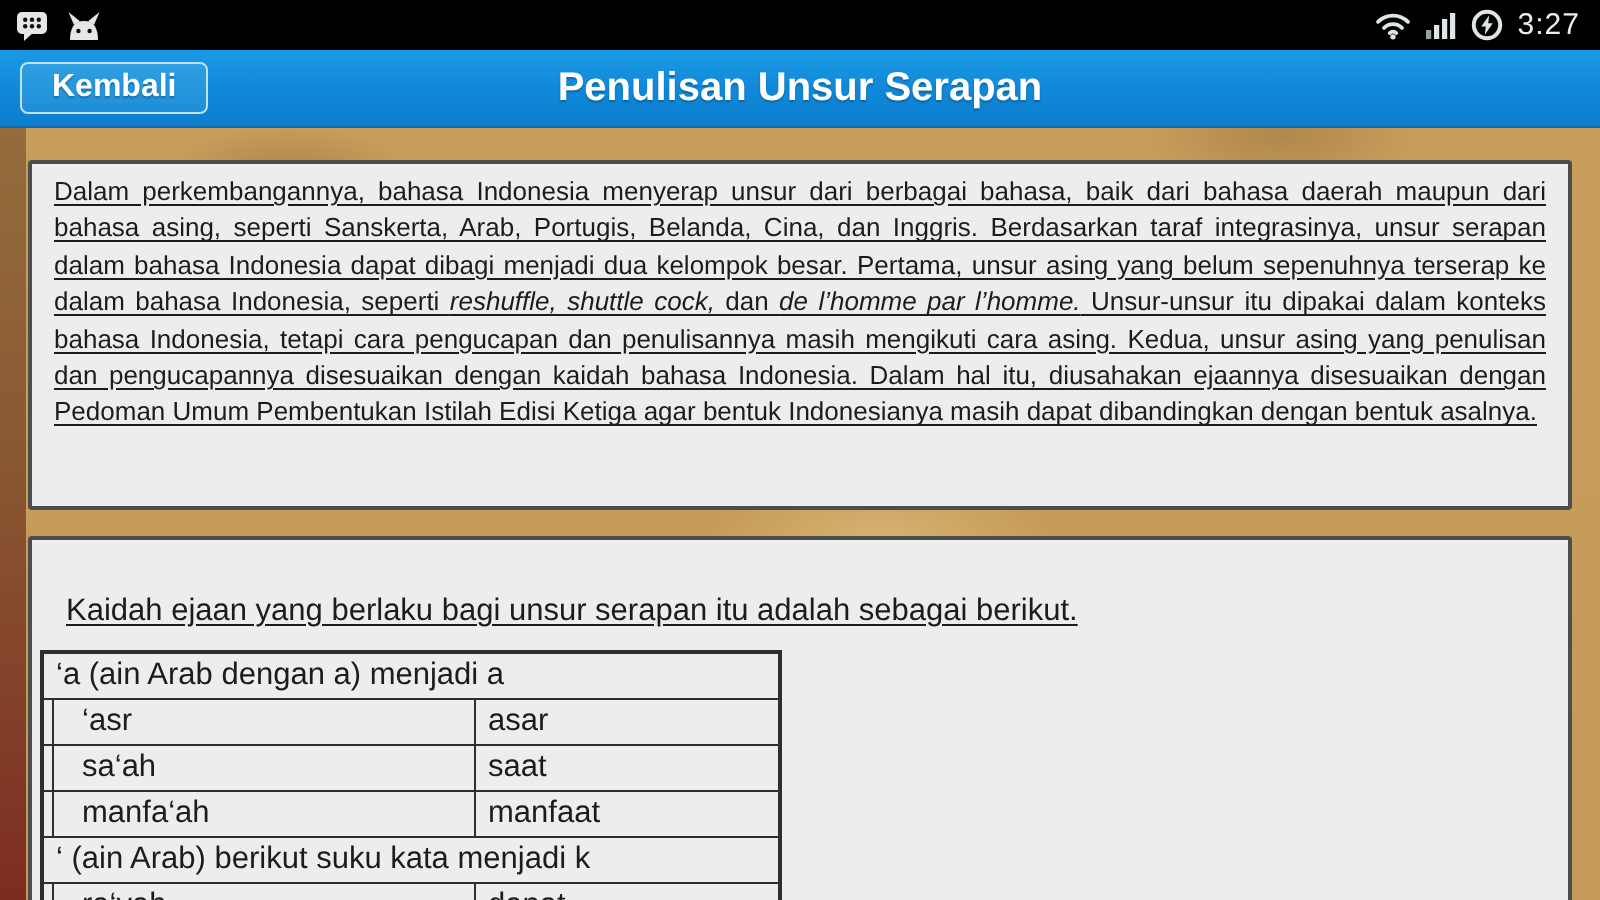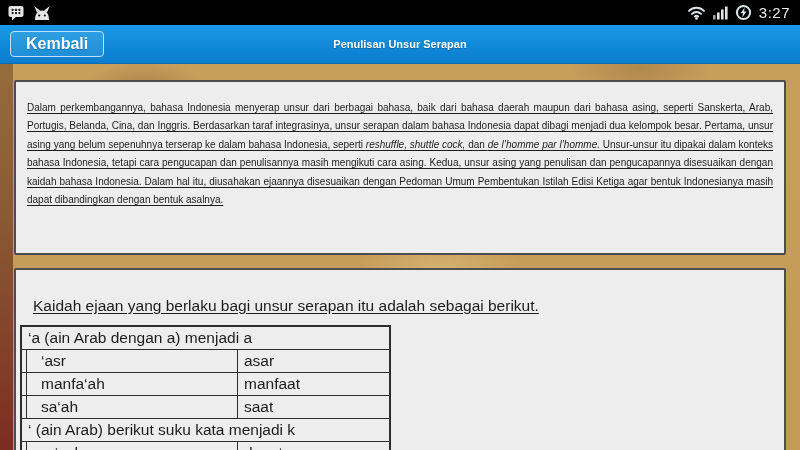--- a/index.html
+++ b/index.html
@@ -41,34 +41,34 @@
   .back-button{
     position:absolute;left:10px;top:6px;height:26px;line-height:24px;
     padding:0 15px;box-sizing:border-box;
     background:linear-gradient(180deg,#2f9fe2,#1e8ed8);
     border:1px solid #bfe2f8;border-radius:4px;
     color:#fff;font-size:16px;font-weight:bold;cursor:pointer;
     text-shadow:0 1px 1px rgba(0,0,0,.25);
   }
   .header-title{
     position:absolute;left:0;right:0;top:0;height:50px;line-height:38px;
-    text-align:center;color:#fff;font-size:11px;font-weight:bold;
+    text-align:center;color:#fff;font-size:20px;font-weight:bold;
     text-shadow:0 1px 1px rgba(0,0,0,.25);pointer-events:none;
   }
   
   .content-box{
     position:absolute;left:14px;width:772px;box-sizing:border-box;z-index:2;
     background:#ededed;border:2px solid #4d4d4d;border-radius:2px;
     color:#1c1c1c;
   }
   .box-intro{top:80px;height:175px;}
   .box-rules{top:268px;height:230px;}
   .intro-paragraph{
-    margin:0;padding:17px 11px 4px 11px;
-    font-size:10px;line-height:18.4px;text-align:justify;
+    margin:0;padding:5px 11px 4px 11px;
+    font-size:13px;line-height:18.4px;text-align:justify;
     text-decoration:underline;text-underline-offset:2px;
   }
   .intro-paragraph .it{font-style:italic;}
   .rules-heading{
     margin:6px;padding:20px 11px 0 11px;
     font-size:15.5px;line-height:19px;font-weight:normal;
     text-decoration:underline;text-underline-offset:2px;
   }
   
   .rules-table{
@@ -159,26 +159,26 @@
   <table class="rules-table">
     <tbody>
       <tr>
         <td class="cat" colspan="2">‘a (ain Arab dengan a) menjadi a</td>
       </tr>
       <tr>
         <td class="sub-left">‘asr</td>
         <td class="sub-right">asar</td>
       </tr>
       <tr>
+        <td class="sub-left">sa‘ah</td>
+        <td class="sub-right">saat</td>
+      </tr>
+      <tr>
         <td class="sub-left">manfa‘ah</td>
         <td class="sub-right">manfaat</td>
-      </tr>
-      <tr>
-        <td class="sub-left">sa‘ah</td>
-        <td class="sub-right">saat</td>
       </tr>
       <tr>
         <td class="cat" colspan="2">‘ (ain Arab) berikut suku kata menjadi k</td>
       </tr>
       <tr>
         <td class="sub-left">ra‘yah</td>
         <td class="sub-right">dapat</td>
       </tr>
     </tbody>
   </table>

